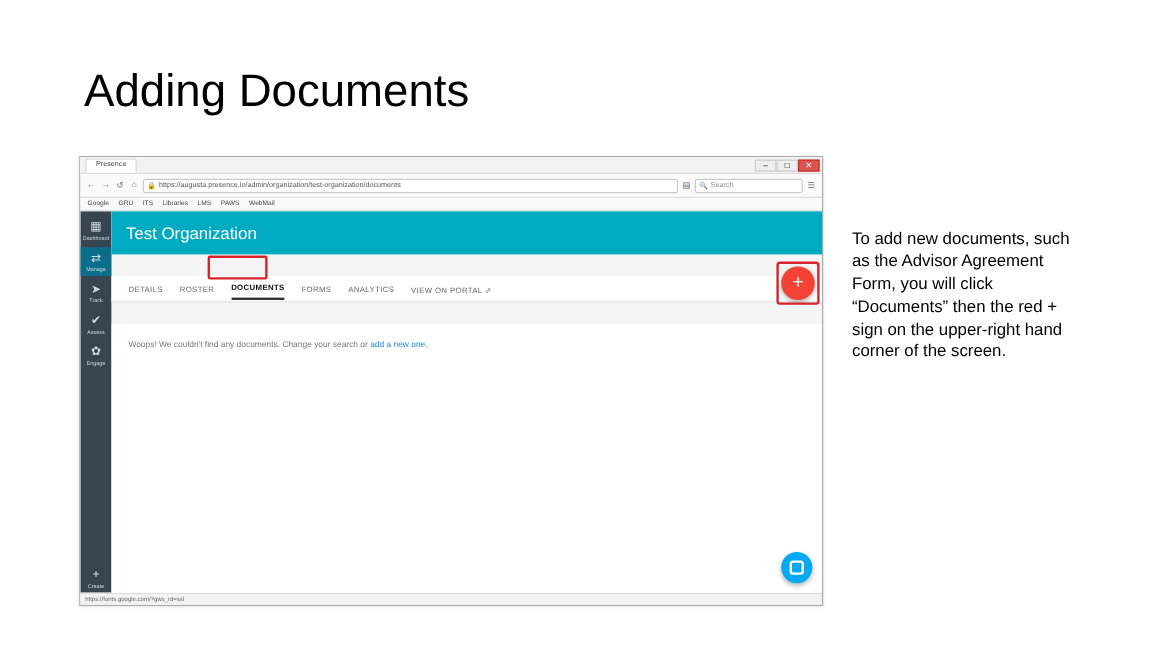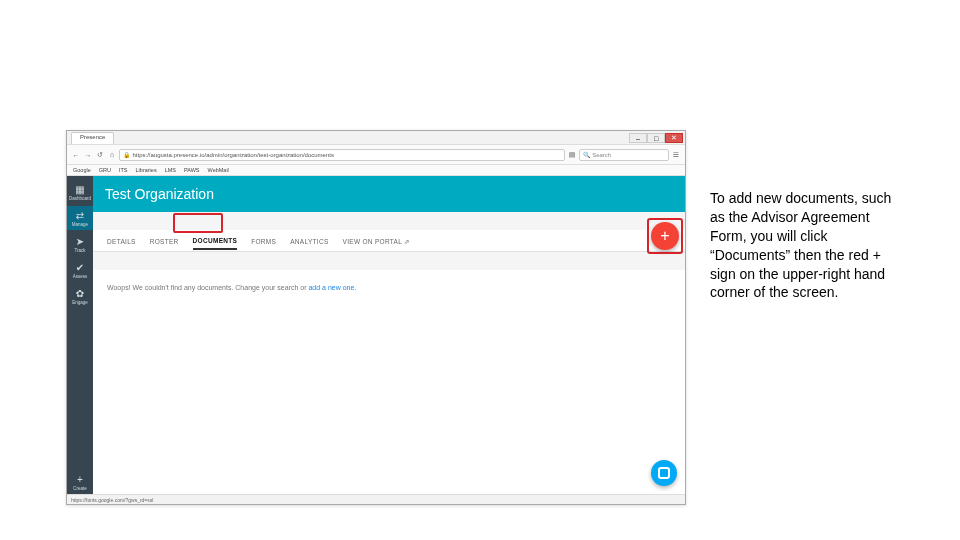--- a/index.html
+++ b/index.html
@@ -48,20 +48,21 @@
   .fab-chat { background:#03a9f4; right:8px; bottom:8px; width:26px; height:26px;}
   .plus { font-size:16px; line-height:1;}
   .chat-ico { width:12px; height:12px; border:2px solid #fff; border-radius:3px; background:transparent;}
 
   .status-bar { height:10px; background:#f2f2f2; border-top:1px solid #ddd; font-size:5px; color:#666; display:flex; align-items:center; padding:0 4px;}
 </style>
 </head>
 <body>
 
 <div class="slide">
+  <div class="title">Adding Documents</div>
   <div class="explain">To add new documents, such as the Advisor Agreement Form, you will click “Documents” then the red + sign on the upper-right hand corner of the screen.</div>
 
   <div class="shot">
 
     <div class="browser-chrome">
       <div class="tab-row">
         <div class="tab">Presence</div>
         <div class="win-btns">
           <div class="win-btn">–</div>
           <div class="win-btn">□</div>

